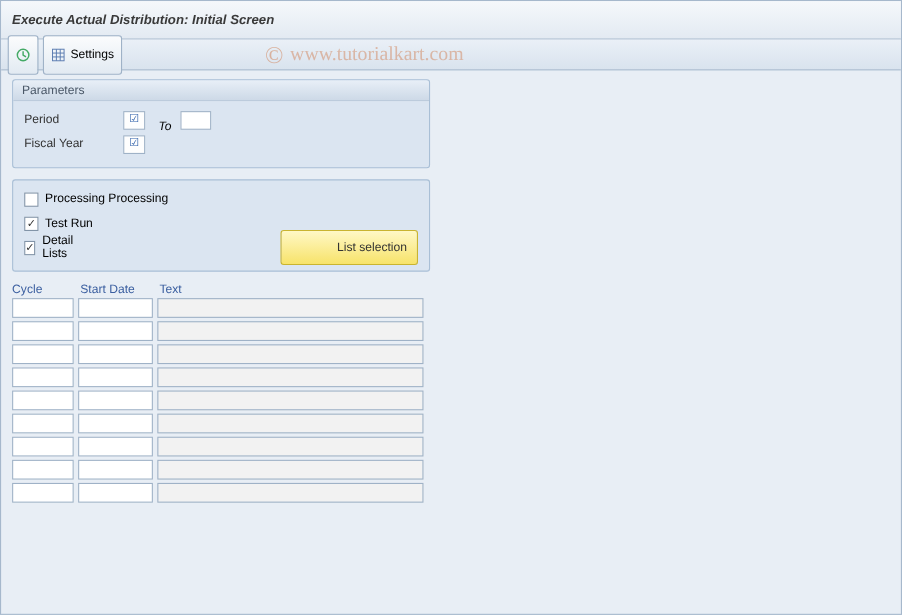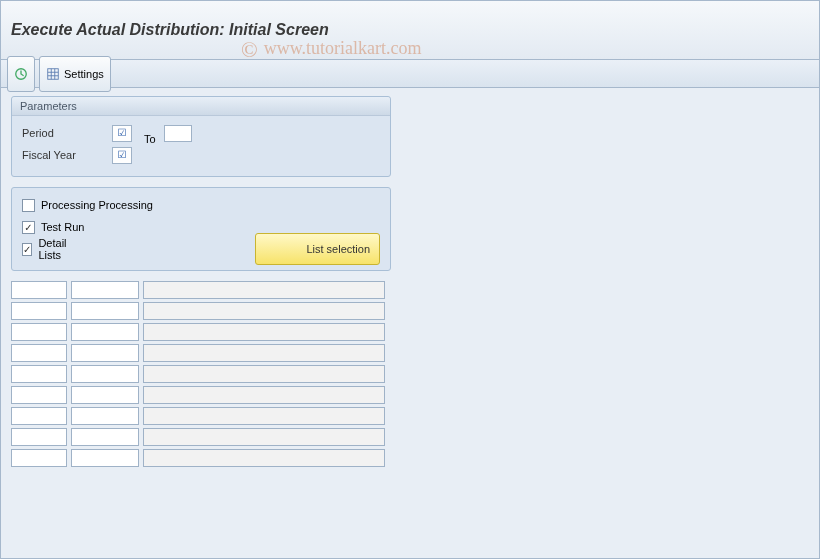--- a/index.html
+++ b/index.html
@@ -9,22 +9,22 @@
       background: #e8eef5;
       width: 820px;
       height: 559px;
       overflow: hidden;
       position: relative;
       border: 1px solid #a6b8cc;
     }
     .title-bar {
       background: linear-gradient(#f5f8fb, #e3eaf2);
       border-bottom: 1px solid #a6b8cc;
-      padding: 20px 10px;
-      font-size: 16px;
+      padding: 10px 10px;
+      font-size: 12px;
       font-style: italic;
       font-weight: bold;
       color: #3a3a3a;
     }
     .toolbar {
       background: linear-gradient(#eaf0f7, #d9e3ee);
       border-bottom: 1px solid #a6b8cc;
       padding: 3px 6px;
       display: flex;
       align-items: center;
@@ -76,21 +76,21 @@
     .inp.sm { width: 28px; }
     .inp.icon {
       width: 20px;
       text-align: center;
       background: #fefefe;
     }
     .req-icn {
       color: #2a5ca8;
       font-size: 10px;
     }
-    .to-lbl { margin: 12px 8px 0 12px; }
+    .to-lbl { margin: 12px 8px 0 12px; font-style: italic; }
     .chk-row { display: flex; align-items: center; height: 22px; gap: 6px; }
     .chk {
       width: 13px; height: 13px;
       border: 1px solid #8294a8;
       background: #fff;
       display: inline-flex;
       align-items: center;
       justify-content: center;
       font-size: 10px;
       color: #333;
@@ -206,20 +206,25 @@
         <span>Test Run</span>
       </div>
       <div class="chk-row">
         <span class="chk checked"></span>
         <span>Detail Lists</span>
         <span class="btn-yellow">List selection</span>
       </div>
     </div>
   </div>
 
+  <div class="cols">
+    <span class="col-h col-cycle">Cycle</span>
+    <span class="col-h col-date">Start Date</span>
+    <span class="col-h col-text">Text</span>
+  </div>
 
   <div id="grid">
       <div class="grid-row">
         <input class="c-cycle" style="">
         <input class="c-date" style="">
         <input class="c-text" readonly="" style="">
       </div>
       <div class="grid-row">
         <input class="c-cycle" style="">
         <input class="c-date" style="">

